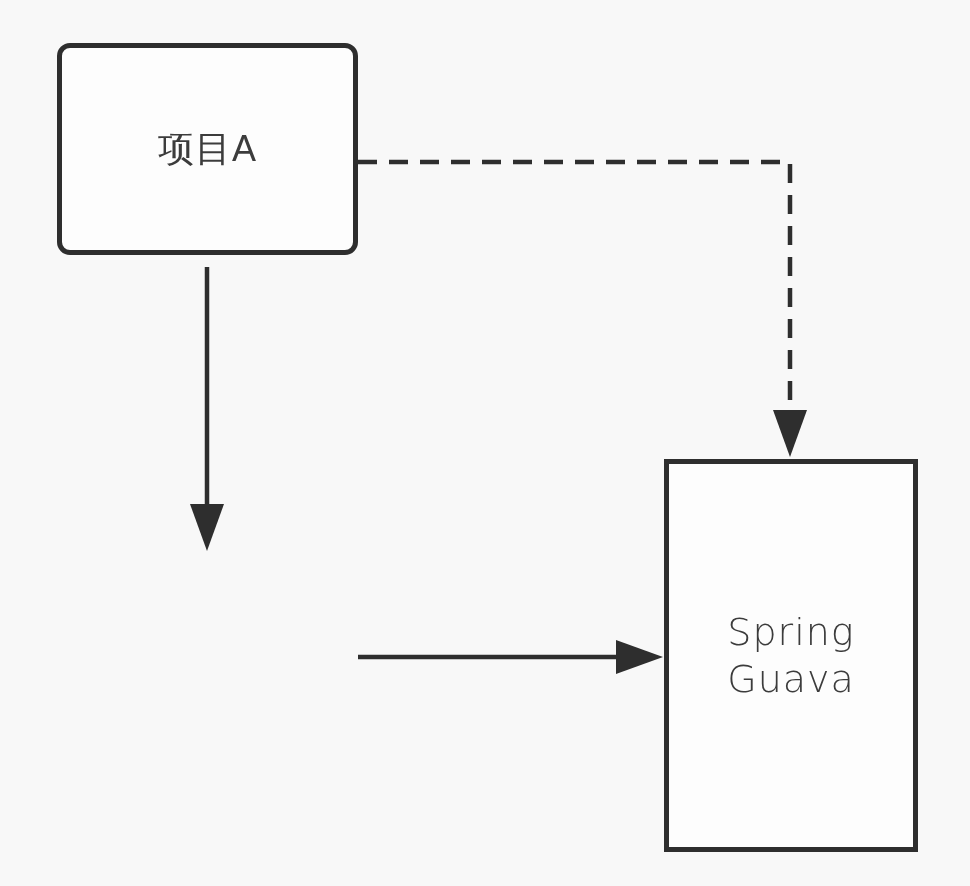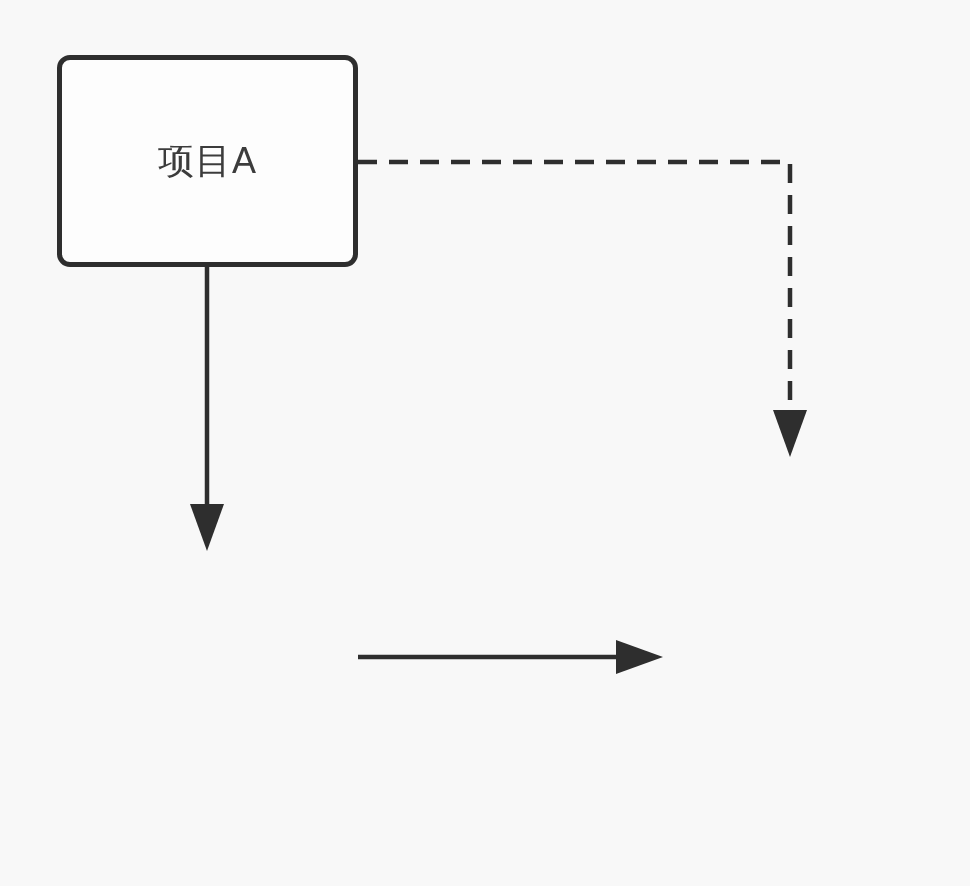--- a/index.html
+++ b/index.html
@@ -60,21 +60,21 @@
   }
   .node-label-latin {
     font-family: "DejaVu Sans", sans-serif;
     font-weight: 300;
     font-size: 38px;
     line-height: 1.22;
     letter-spacing: 1px;
     color: var(--text);
     white-space: pre-line;
   }
-  #node-project-a { left: 57px; top: 55px;  width: 301px; height: 212px; }
+  #node-project-a { left: 57px; top: 43px;  width: 301px; height: 212px; }
   #node-project-b { left: 57px; top: 551px; width: 301px; height: 212px; }
   #node-spring-guava { left: 664px; top: 459px; width: 254px; height: 393px; }
 </style>
 </head>
 <body>
 
 <div class="canvas">
 
   <svg class="connector-layer" viewBox="0 0 970 886" xmlns="http://www.w3.org/2000/svg">
 
@@ -92,14 +92,18 @@
       <path class="edge-line dashed" d="M 358 162 L 790 162 L 790 412"></path>
       <polygon class="arrowhead" points="773,410 807,410 790,457"></polygon>
     </g>
   </svg>
 
   <div class="node rounded" id="node-project-a">
     <span class="node-label-cjk">项目A</span>
   </div>
 
 
+  <div class="node" id="node-spring-guava">
+    <span class="node-label-latin">Spring
+Guava</span>
+  </div>
 
 </div>
 
 </body></html>

